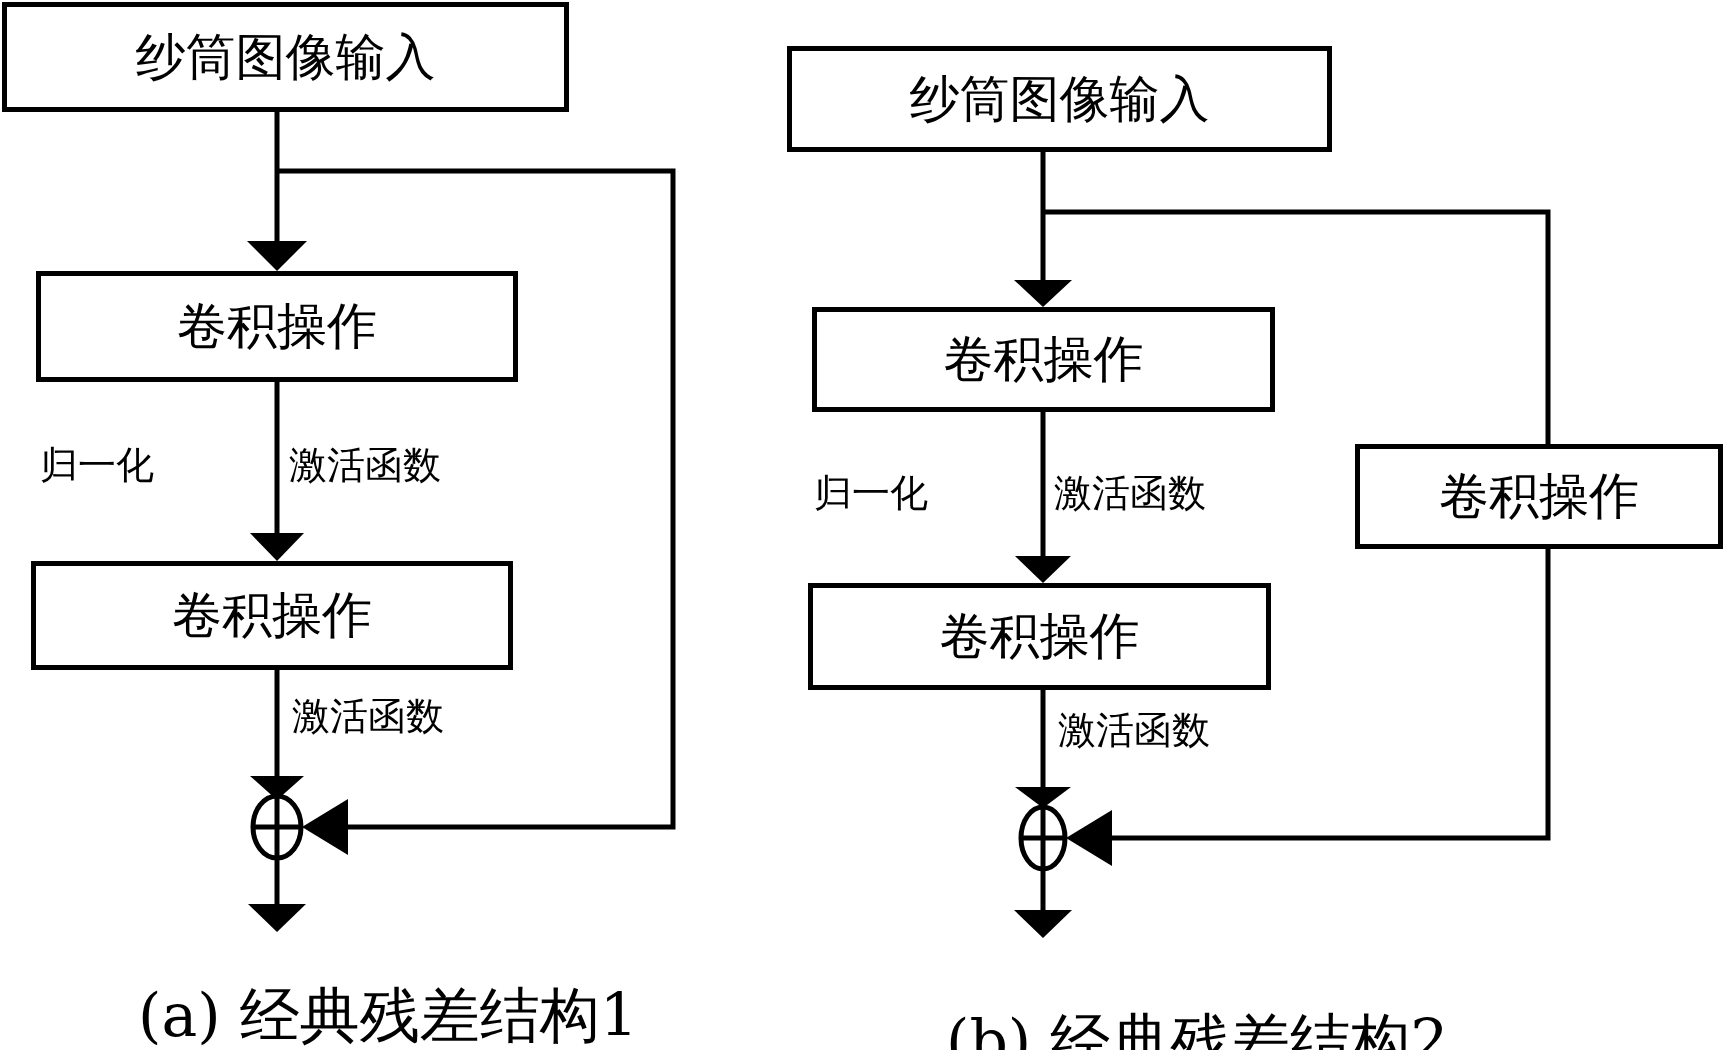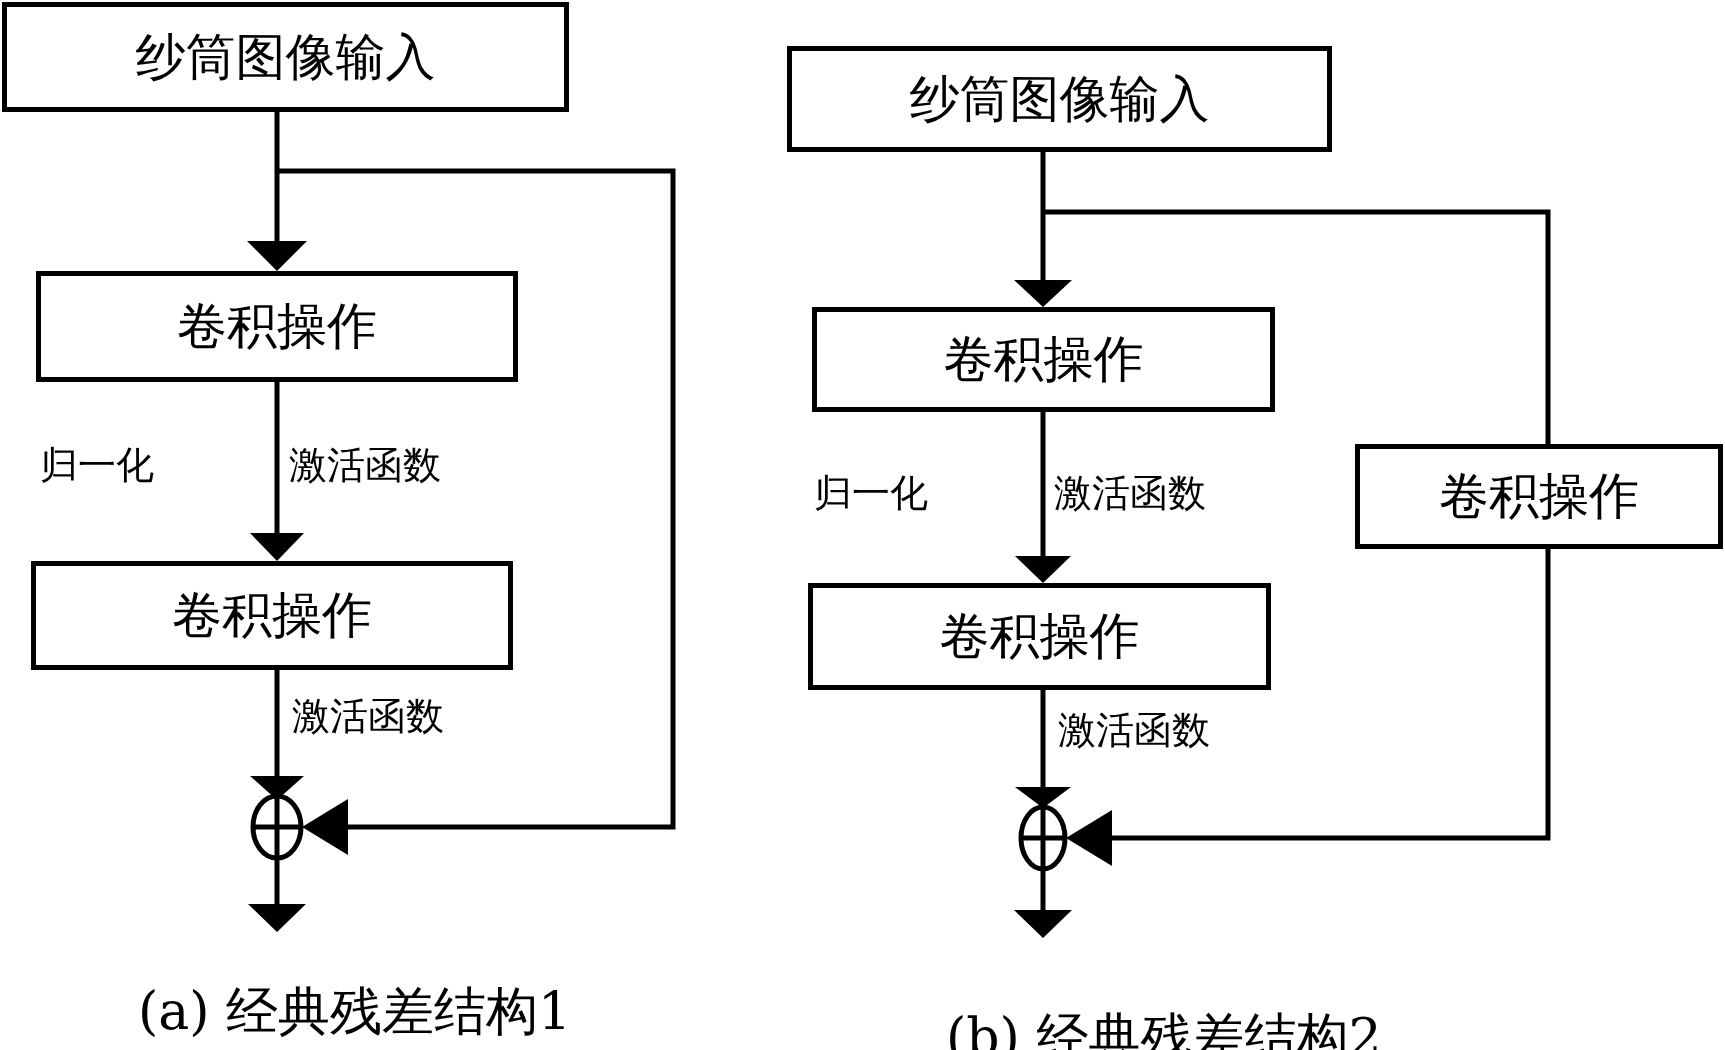--- a/index.html
+++ b/index.html
@@ -2,21 +2,21 @@
 <html><head>
 <meta charset="utf-8">
 <style>
   html, body { margin: 0; padding: 0; background: #ffffff; }
   body { width: 1725px; height: 1050px; position: relative; overflow: hidden;
          font-family: "DejaVu Serif", "Liberation Serif", serif; color: #000; }
   svg { position: absolute; left: 0; top: 0; }
   .box { position: absolute; border: 5px solid #000; box-sizing: border-box; background: #fff;
          display: flex; align-items: center; justify-content: center; font-size: 50px; }
   .lbl { position: absolute; font-size: 38px; line-height: 1; white-space: nowrap; }
-  .cap { position: absolute; font-size: 52px; line-height: 1; white-space: nowrap; }
+  .cap { position: absolute; font-size: 60px; line-height: 1; white-space: nowrap; }
 </style>
 </head>
 <body>
 
 <svg width="1725" height="1050">
   <g stroke="#000" stroke-width="5" fill="none">
 
     <line x1="277" y1="111" x2="277" y2="250"></line>
     <polyline points="277,171 673,171 673,827 348,827"></polyline>
     <line x1="277" y1="381" x2="277" y2="545"></line>

